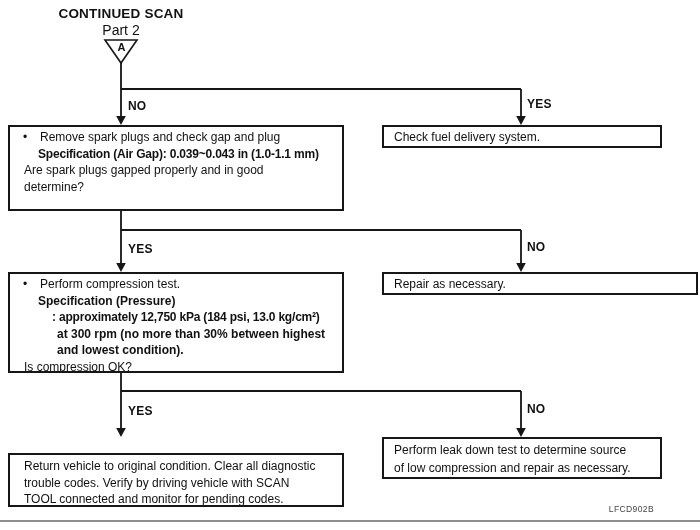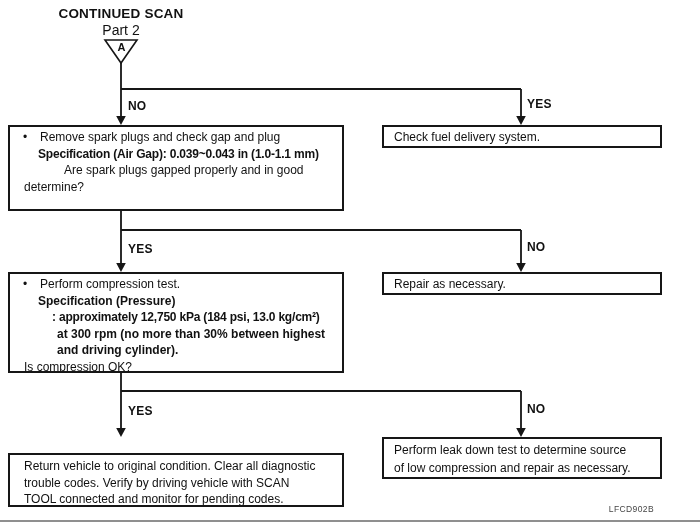--- a/index.html
+++ b/index.html
@@ -70,41 +70,41 @@
   <div class="branch" style="left:527px; top:240px;">NO</div>
   <div class="branch" style="left:128px; top:404px;">YES</div>
   <div class="branch" style="left:527px; top:402px;">NO</div>
 
   <div class="box" style="left:8px; top:125px; width:336px; height:86px;">
     <div class="l-bullet">
       <span class="blt">•</span>
       <span>Remove spark plugs and check gap and plug</span>
     </div>
     <div class="ind b tight">Specification (Air Gap): 0.039~0.043 in (1.0-1.1 mm)</div>
-    <div style="padding-left:2px;margin-left:40px;">Are spark plugs gapped properly and in good</div>
+    <div style="padding-left:2px;">Are spark plugs gapped properly and in good</div>
     <div style="padding-left:2px;">determine?</div>
   </div>
 
   <div class="box rt" style="left:382px; top:125px; width:280px; height:23px;">
     <div>Check fuel delivery system.</div>
   </div>
 
   <div class="box" style="left:8px; top:272px; width:336px; height:101px;">
     <div class="l-bullet">
       <span class="blt">•</span>
       <span>Perform compression test.</span>
     </div>
     <div class="ind b">Specification (Pressure)</div>
     <div class="ind2 b tight">: approximately 12,750 kPa (184 psi, 13.0 kg/cm²)</div>
     <div class="ind3 b">at 300 rpm (no more than 30% between highest</div>
-    <div class="ind3 b">and driving cylinder).</div>
+    <div class="ind3 b">and lowest condition).</div>
     <div style="padding-left:2px;">Is compression OK?</div>
   </div>
 
-  <div class="box rt" style="left:382px; top:272px; width:280px; height:23px;">
+  <div class="box rt" style="left:382px; top:272px; width:316px; height:23px;">
     <div>Repair as necessary.</div>
   </div>
 
   <div class="box" style="left:8px; top:437px; width:336px; height:54px; padding-top:3px;margin-top:16px;">
     <div style="padding-left:2px;">Return vehicle to original condition. Clear all diagnostic</div>
     <div style="padding-left:2px;">trouble codes. Verify by driving vehicle with SCAN</div>
     <div style="padding-left:2px;">TOOL connected and monitor for pending codes.</div>
   </div>
 
   <div class="box rt" style="left:382px; top:437px; width:280px; height:42px; padding-top:2px; line-height:18px;">

